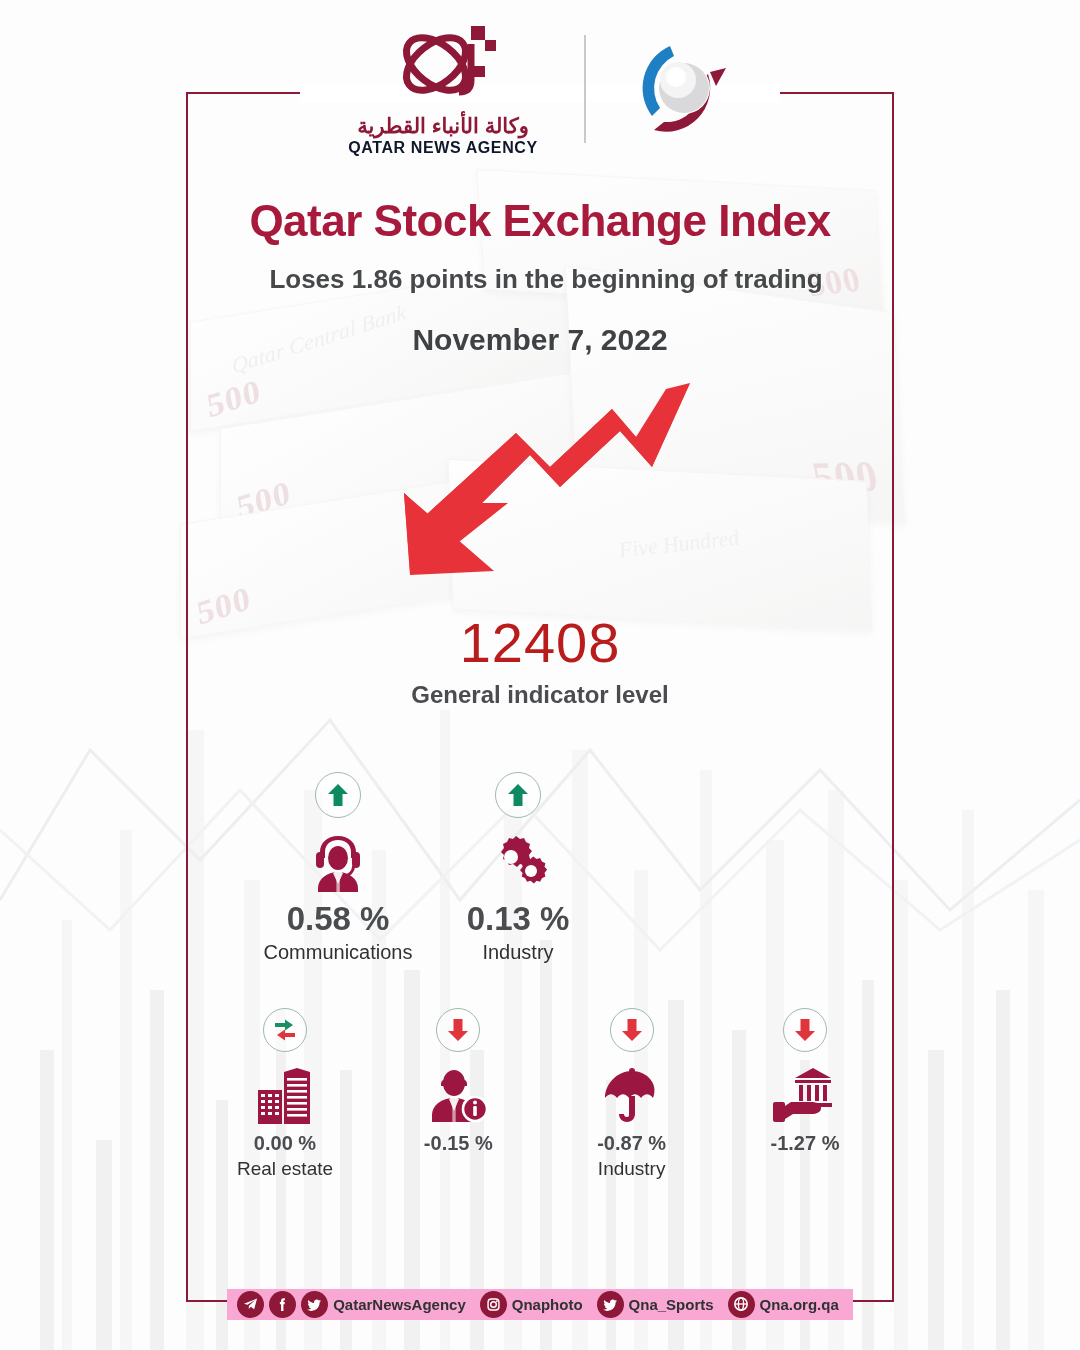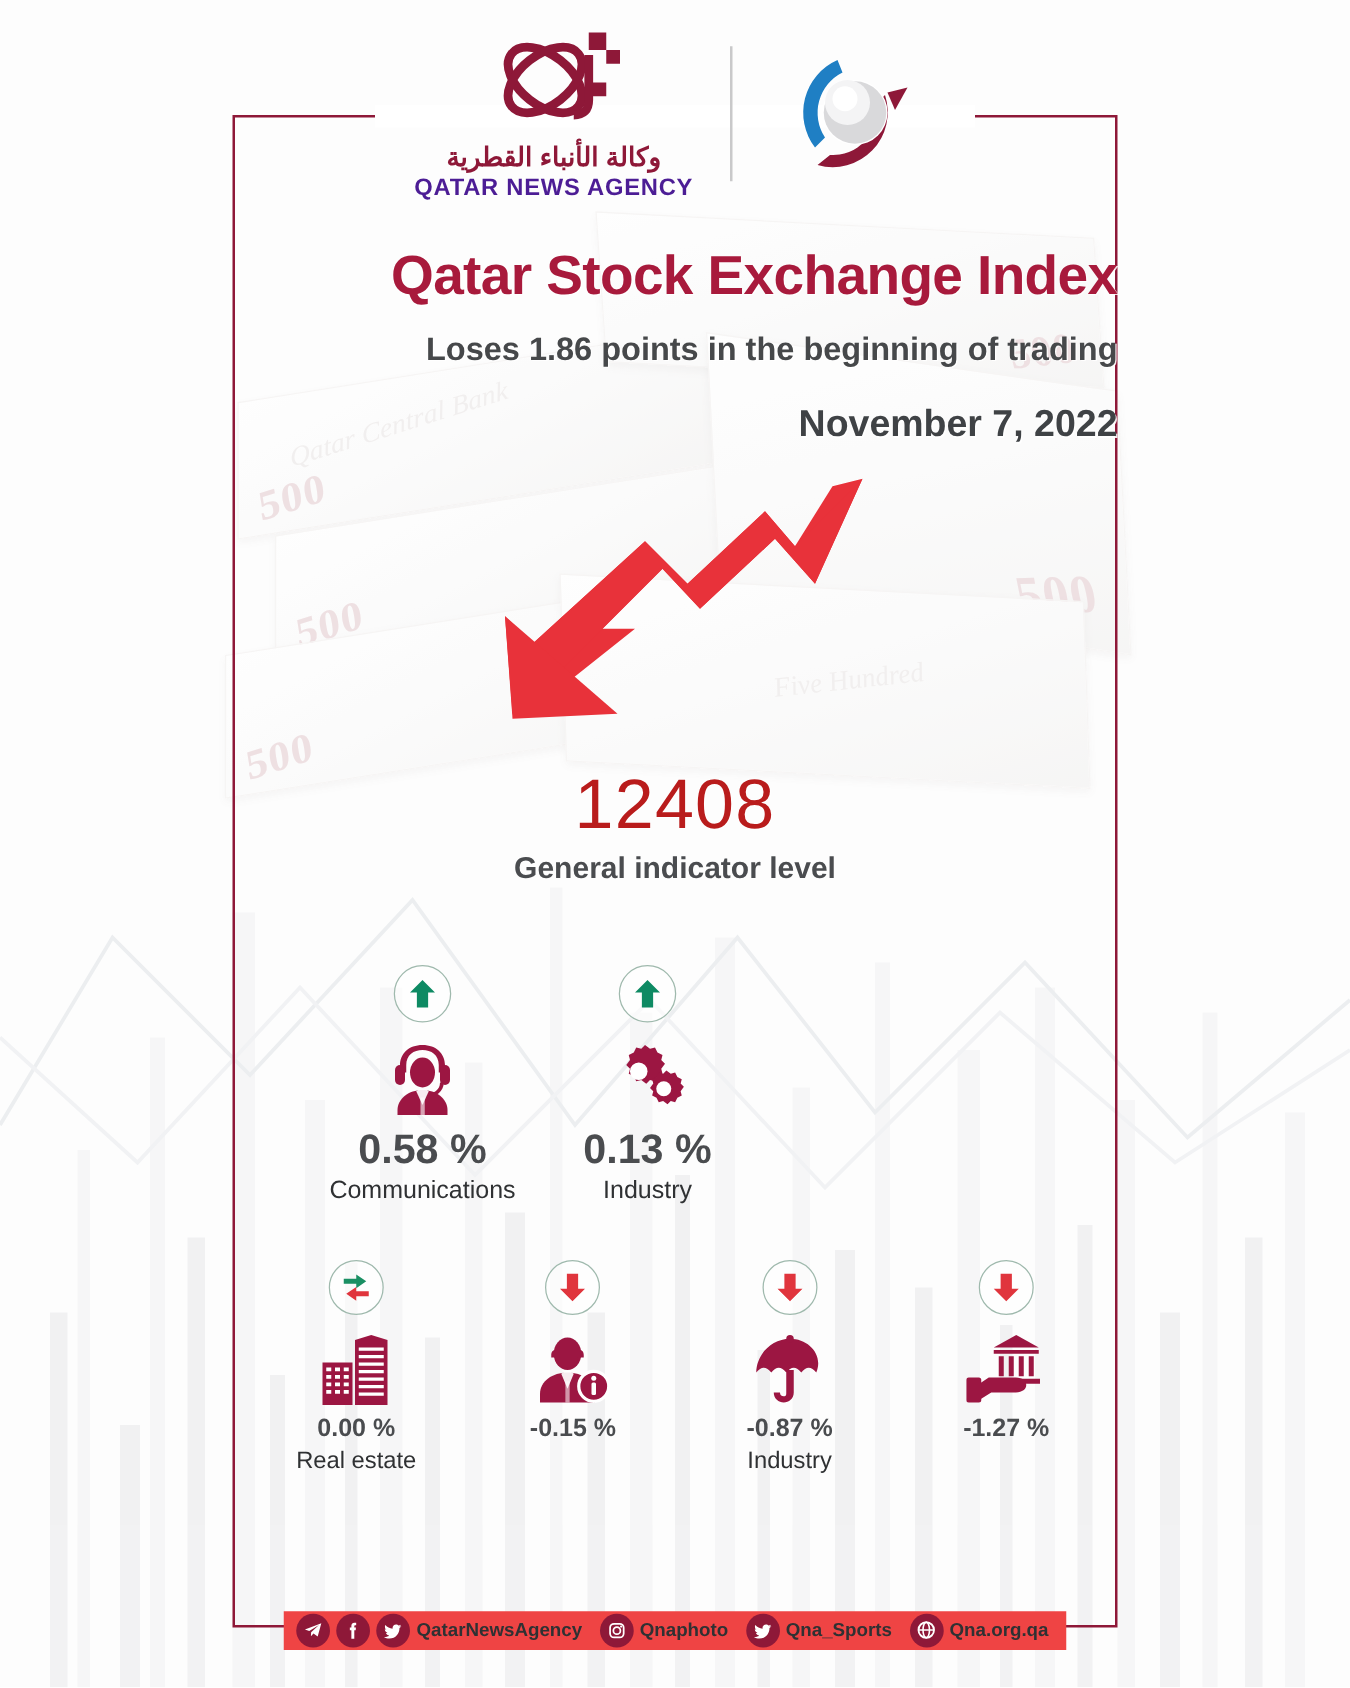--- a/index.html
+++ b/index.html
@@ -71,27 +71,27 @@
     display: flex; align-items: center; justify-content: center; gap: 26px;
     z-index: 6;
   }
   .qna-logo { display: flex; flex-direction: column; align-items: center; width: 230px; }
   .qna-mark { width: 128px; height: 92px; }
   .qna-ar {
     font-size: 21px; color: #8e1838; font-weight: 700; margin-top: 2px;
     direction: rtl; letter-spacing: .5px;
   }
   .qna-en {
-    font-size: 19px; color: #4c1d95; font-weight: 700; letter-spacing: .6px; margin-top: 1px;
+    font-size: 16px; color: #0f172a; font-weight: 700; letter-spacing: .6px; margin-top: 1px;
   }
   .logo-divider { width: 2px; height: 108px; background: #c9c9ca; }
   .second-mark { width: 140px; height: 118px; }
 
   
-  .title-block { position: absolute; left: 186px; top: 198px; width: 708px; text-align: right; z-index: 6; }
+  .title-block { position: absolute; left: 186px; top: 198px; width: 708px; text-align: center; z-index: 6; }
   .headline {
     font-size: 44px; font-weight: 700; color: #a81a3c;
     letter-spacing: -.5px; line-height: 1.05;
     text-shadow: 1px 1px 0 rgba(255,255,255,.85);
   }
   .subline {
     margin-top: 20px; font-size: 26px; font-weight: 700; color: #46484a;
     text-shadow: 1px 1px 0 rgba(255,255,255,.9);
     margin-left: 12px;
   }
@@ -139,21 +139,21 @@
     text-align: center; line-height: 1.22;
   }
   .row2 .sector-name { font-size: 19px; }
 
   
   .footer {
     position: absolute; left: 186px; top: 1284px; width: 708px; height: 40px;
     display: flex; align-items: center; justify-content: center; gap: 0; z-index: 7;
   }
   .footer-inner {
-    display: flex; align-items: center; background: #ef4444;
+    display: flex; align-items: center; background: #f9a8d4;
     padding: 2px 10px; gap: 10px;
   }
   .soc-group { display: flex; align-items: center; gap: 5px; margin-right: 4px; }
   .soc-icon {
     width: 27px; height: 27px; border-radius: 50%; background: #8e1838;
     display: flex; align-items: center; justify-content: center; flex: 0 0 auto;
   }
   .soc-handle {
     font-size: 15px; font-weight: 700; color: #2f3133; margin-right: 12px; white-space: nowrap;
   }

